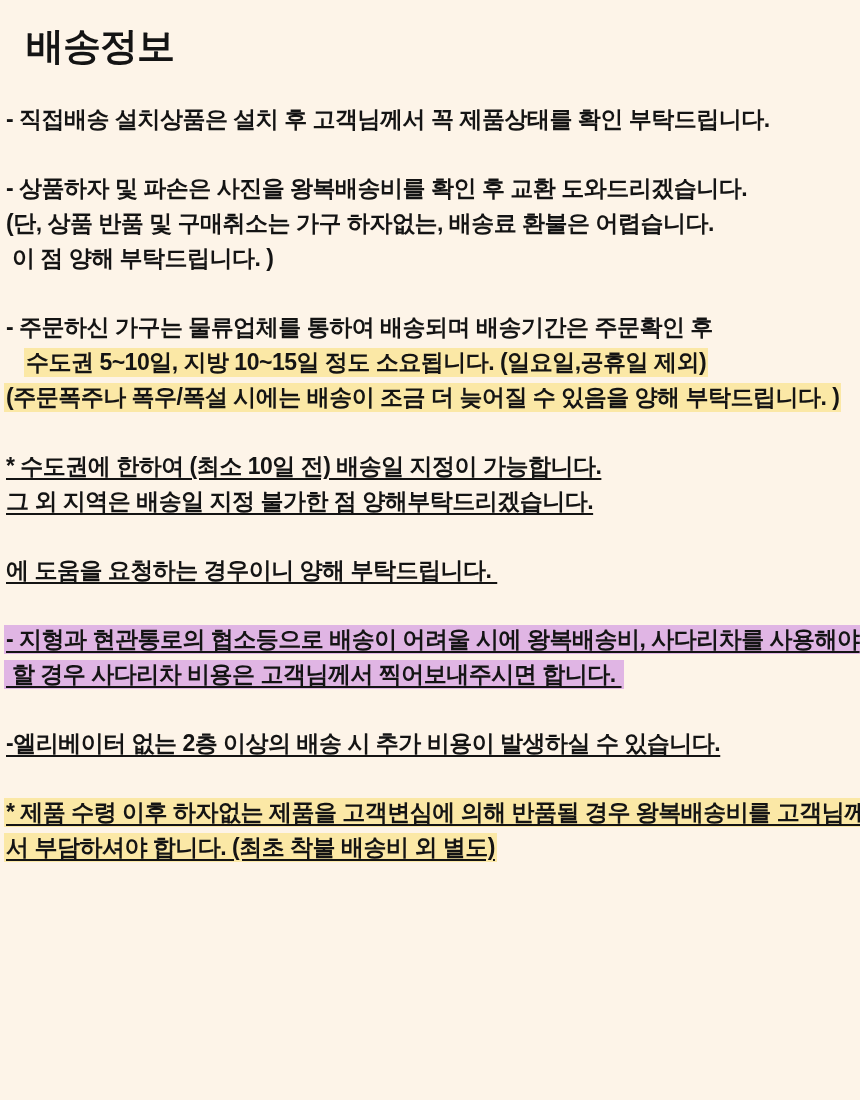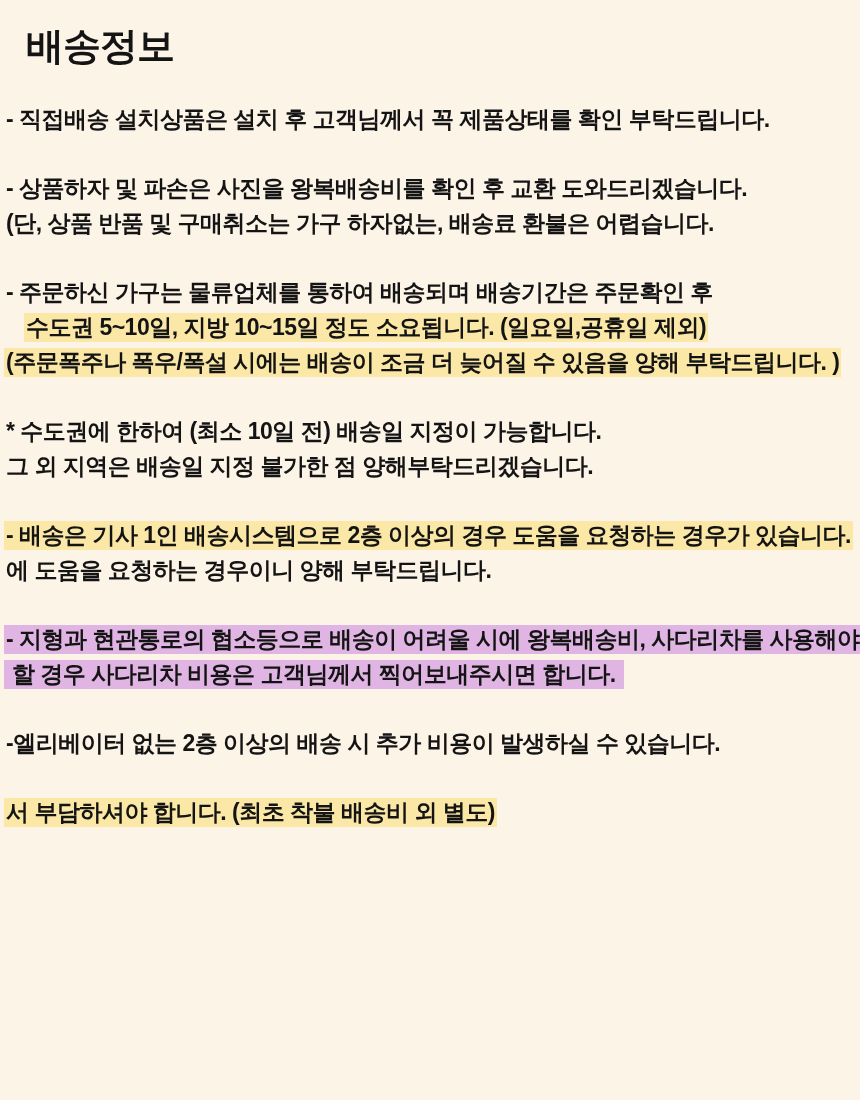--- a/index.html
+++ b/index.html
@@ -46,55 +46,57 @@
   .line > span {
     padding: 1px 2px 2px 2px;
   }
   .hl-yellow {
     background: var(--hl-yellow, #fbe8a6);
   }
   .hl-purple {
     background: var(--hl-purple, #e0b5e4);
   }
   .u {
+    text-decoration: underline;
     text-decoration-thickness: 2.4px;
     text-underline-offset: 4px;
     text-decoration-color: #141414;
   }
 </style>
 </head>
 <body>
 
 <div class="page">
   <h1 class="page-title">배송정보</h1>
   <div class="content">
       <div class="para">
         <div class="line"><span class="">- 직접배송 설치상품은 설치 후 고객님께서 꼭 제품상태를 확인 부탁드립니다.</span></div>
       </div>
       <div class="para">
         <div class="line"><span class="">- 상품하자 및 파손은 사진을 왕복배송비를 확인 후 교환 도와드리겠습니다.</span></div>
         <div class="line"><span class="">(단, 상품 반품 및 구매취소는 가구 하자없는, 배송료 환불은 어렵습니다.</span></div>
+        <div class="line"><span class=""> 이 점 양해 부탁드립니다. )</span></div>
       </div>
       <div class="para">
         <div class="line"><span class="">- 주문하신 가구는 물류업체를 통하여 배송되며 배송기간은 주문확인 후</span></div>
         <div class="line indent"><span class="hl-yellow">수도권 5~10일, 지방 10~15일 정도 소요됩니다. (일요일,공휴일 제외)</span></div>
         <div class="line"><span class="hl-yellow">(주문폭주나 폭우/폭설 시에는 배송이 조금 더 늦어질 수 있음을 양해 부탁드립니다. )</span></div>
       </div>
       <div class="para">
         <div class="line"><span class="u">* 수도권에 한하여 (최소 10일 전) 배송일 지정이 가능합니다.</span></div>
         <div class="line"><span class="u">그 외 지역은 배송일 지정 불가한 점 양해부탁드리겠습니다.</span></div>
       </div>
       <div class="para">
-        <div class="line"><span class="hl-yellow u">- 배송은 기사 1인 배송시스템으로 2층 이상의 경우 도움을 요청하는 경우가 있습니다.</span></div>
         <div class="line"><span class="u">에 도움을 요청하는 경우이니 양해 부탁드립니다. </span></div>
       </div>
       <div class="para">
         <div class="line"><span class="hl-purple u">- 지형과 현관통로의 협소등으로 배송이 어려울 시에 왕복배송비, 사다리차를 사용해야</span></div>
         <div class="line"><span class="hl-purple u"> 할 경우 사다리차 비용은 고객님께서 찍어보내주시면 합니다. </span></div>
       </div>
       <div class="para">
         <div class="line"><span class="u">-엘리베이터 없는 2층 이상의 배송 시 추가 비용이 발생하실 수 있습니다.</span></div>
       </div>
       <div class="para">
+        <div class="line"><span class="hl-yellow u">* 제품 수령 이후 하자없는 제품을 고객변심에 의해 반품될 경우 왕복배송비를 고객님께</span></div>
         <div class="line"><span class="hl-yellow u">서 부담하셔야 합니다. (최초 착불 배송비 외 별도)</span></div>
       </div>
     </div>
 </div>
 
 </body></html>

